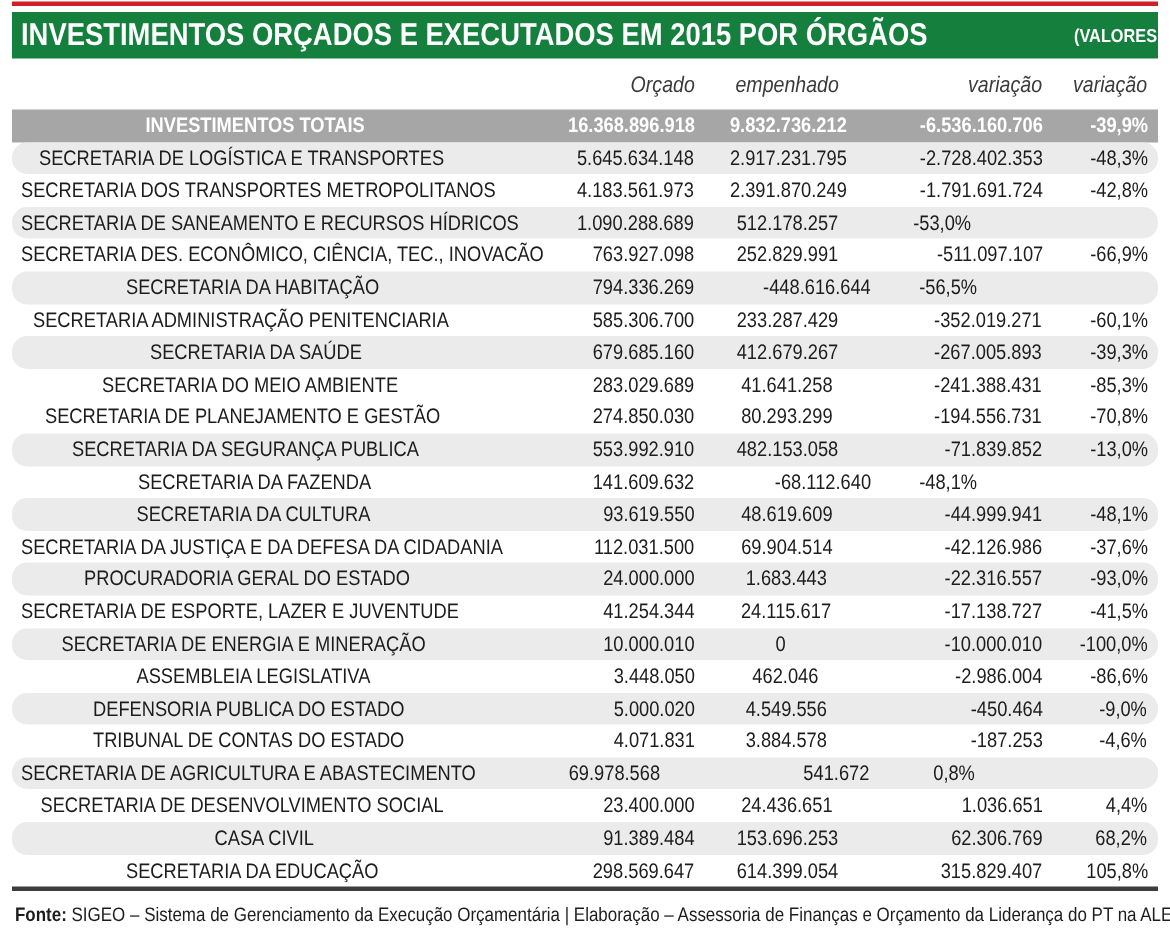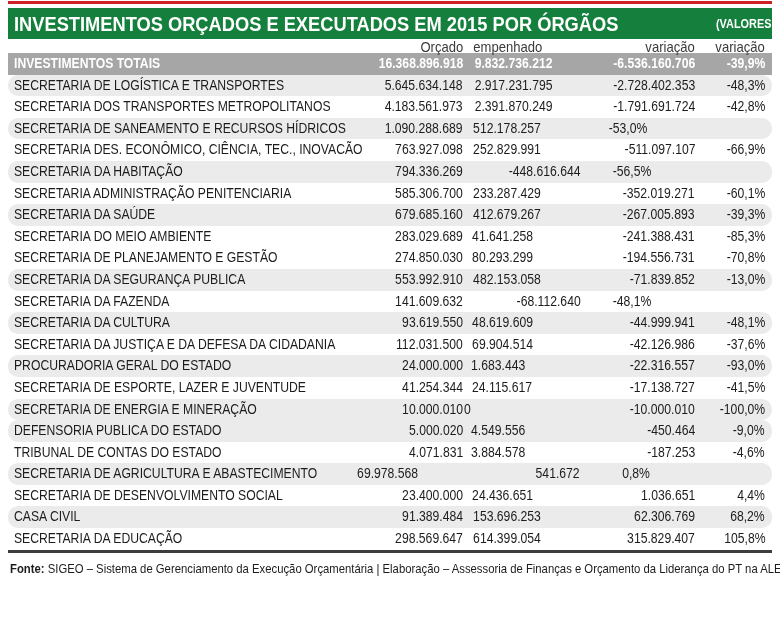--- a/index.html
+++ b/index.html
@@ -26,29 +26,30 @@
   }
   .title   { font-size: 21px; font-weight: bold; }
   .subtitle{ font-size: 12.5px; font-weight: bold; margin-left: 7px; }
 
   
   .cx   { display: inline-block; transform: scaleX(0.87); transform-origin: 0 50%; white-space: nowrap; }
   .cx-r { display: inline-block; transform: scaleX(0.87); transform-origin: 100% 50%; white-space: nowrap; }
 
   .colheads {
     display: flex;
-    height: 14px;
+    height: 34px;
     align-items: center;
     font-size: 15px;
     color: #3a3a3a;
-  }
-
-  .c-name   { width: 340px; padding-left: 6px;  box-sizing: border-box; text-align: left;  overflow: visible; }
+    font-style: italic;
+  }
+
+  .c-name   { width: 340px; padding-left: 6px;  box-sizing: border-box; text-align: center;  overflow: visible; }
   .c-orcado { width: 115px; text-align: right; }
-  .c-emp    { width: 114px; text-align: left; }
+  .c-emp    { width: 114px; text-align: center; }
   .c-var    { width: 118px; text-align: right; }
   .c-pct    { width: 77px;  text-align: right; padding-right: 7px; box-sizing: border-box; }
 
   .row {
     display: flex;
     height: 21.6px;
     line-height: 21.6px;
     font-size: 14px;
     color: #1c1c1c;
     align-items: center;
@@ -203,20 +204,27 @@
       <div class="c-var"><span class="cx-r">-17.138.727</span></div>
       <div class="c-pct"><span class="cx-r">-41,5%</span></div>
     </div>
       <div class="row alt">
       <div class="c-name"><span class="cx">SECRETARIA DE ENERGIA E MINERAÇÃO</span></div>
       <div class="c-orcado"><span class="cx-r">10.000.010</span></div>
       <div class="c-emp"><span class="cx-r">0</span></div>
       <div class="c-var"><span class="cx-r">-10.000.010</span></div>
       <div class="c-pct"><span class="cx-r">-100,0%</span></div>
     </div>
+      <div class="row">
+      <div class="c-name"><span class="cx">ASSEMBLEIA LEGISLATIVA</span></div>
+      <div class="c-orcado"><span class="cx-r">3.448.050</span></div>
+      <div class="c-emp"><span class="cx-r">462.046</span></div>
+      <div class="c-var"><span class="cx-r">-2.986.004</span></div>
+      <div class="c-pct"><span class="cx-r">-86,6%</span></div>
+    </div>
       <div class="row alt">
       <div class="c-name"><span class="cx">DEFENSORIA PUBLICA DO ESTADO</span></div>
       <div class="c-orcado"><span class="cx-r">5.000.020</span></div>
       <div class="c-emp"><span class="cx-r">4.549.556</span></div>
       <div class="c-var"><span class="cx-r">-450.464</span></div>
       <div class="c-pct"><span class="cx-r">-9,0%</span></div>
     </div>
       <div class="row">
       <div class="c-name"><span class="cx">TRIBUNAL DE CONTAS DO ESTADO</span></div>
       <div class="c-orcado"><span class="cx-r">4.071.831</span></div>

